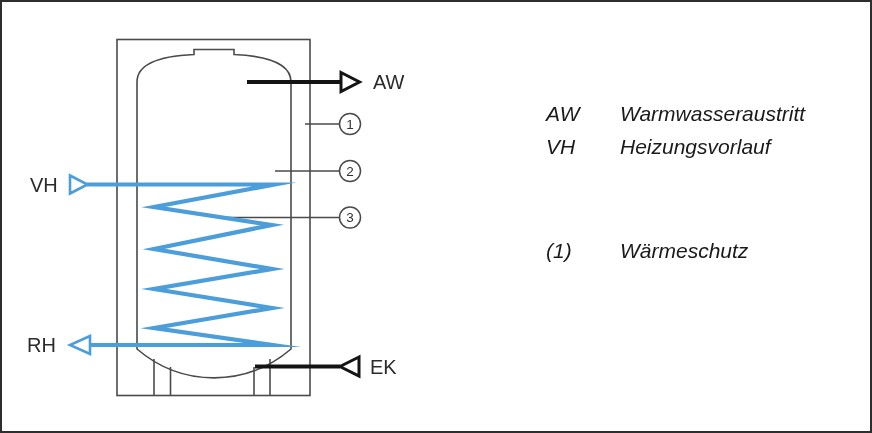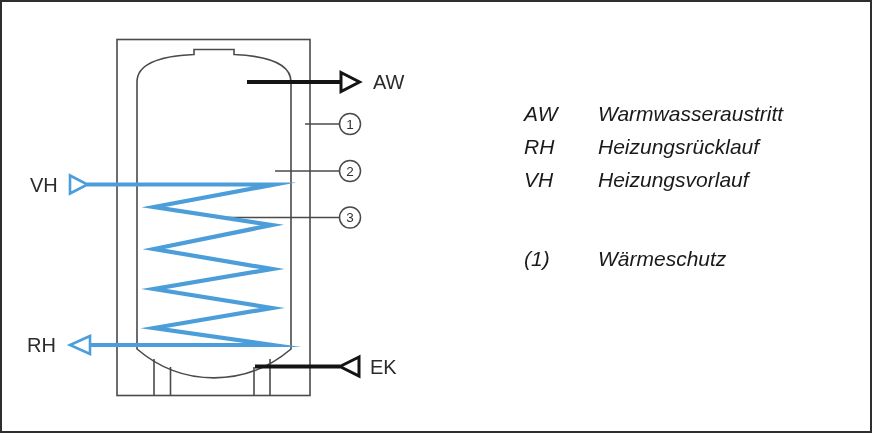--- a/index.html
+++ b/index.html
@@ -23,21 +23,21 @@
   .pipe      { fill:none; stroke:#4C9EDA; stroke-width:4.2; stroke-miterlimit:14; }
   .pipe-head { fill:#ffffff; stroke:#4C9EDA; stroke-width:2.6; stroke-linejoin:miter; }
   .flow-line { stroke:#141414; stroke-width:4; }
   .flow-head { fill:#ffffff; stroke:#141414; stroke-width:3; stroke-linejoin:miter; }
   .diagram-label { font:20px "Liberation Sans", sans-serif; fill:#2b2b2b; }
 
   
   .legend { position:absolute; left:522px; color:#1a1a1a; }
   .legend-ports    { top:95px; }
   .legend-callouts { top:232px; }
-  .legend-row { height:33px; line-height:33px; white-space:nowrap; }
+  .legend-row { height:33px; line-height:33px; white-space:nowrap;margin-left:22px; }
   .legend-code {
     display:inline-block; width:74px;
     font-style:italic; font-size:21px;
   }
   .legend-term { font-style:italic; font-size:21px; }
 </style>
 </head>
 <body>
 
 <div class="figure">
@@ -98,26 +98,23 @@
     <text class="diagram-label" x="25" y="350">RH</text>
     <text class="diagram-label" x="371" y="87">AW</text>
     <text class="diagram-label" x="368" y="372">EK</text>
   </svg>
 
   <div class="legend legend-ports" style="top:95px">
     <div class="legend-row">
       <span class="legend-code">AW</span><span class="legend-term">Warmwasseraustritt</span>
     </div>
     <div class="legend-row">
-      <span class="legend-code">RH</span><span class="legend-term">Heizungsrücklauf</span>
-    </div>
-    <div class="legend-row">
       <span class="legend-code">VH</span><span class="legend-term">Heizungsvorlauf</span>
     </div>
   </div>
 
-  <div class="legend legend-callouts" style="top:240px">
+  <div class="legend legend-callouts" style="top:232px">
     <div class="legend-row">
       <span class="legend-code">(1)</span><span class="legend-term">Wärmeschutz</span>
     </div>
   </div>
 
 </div>
 
 </body></html>

